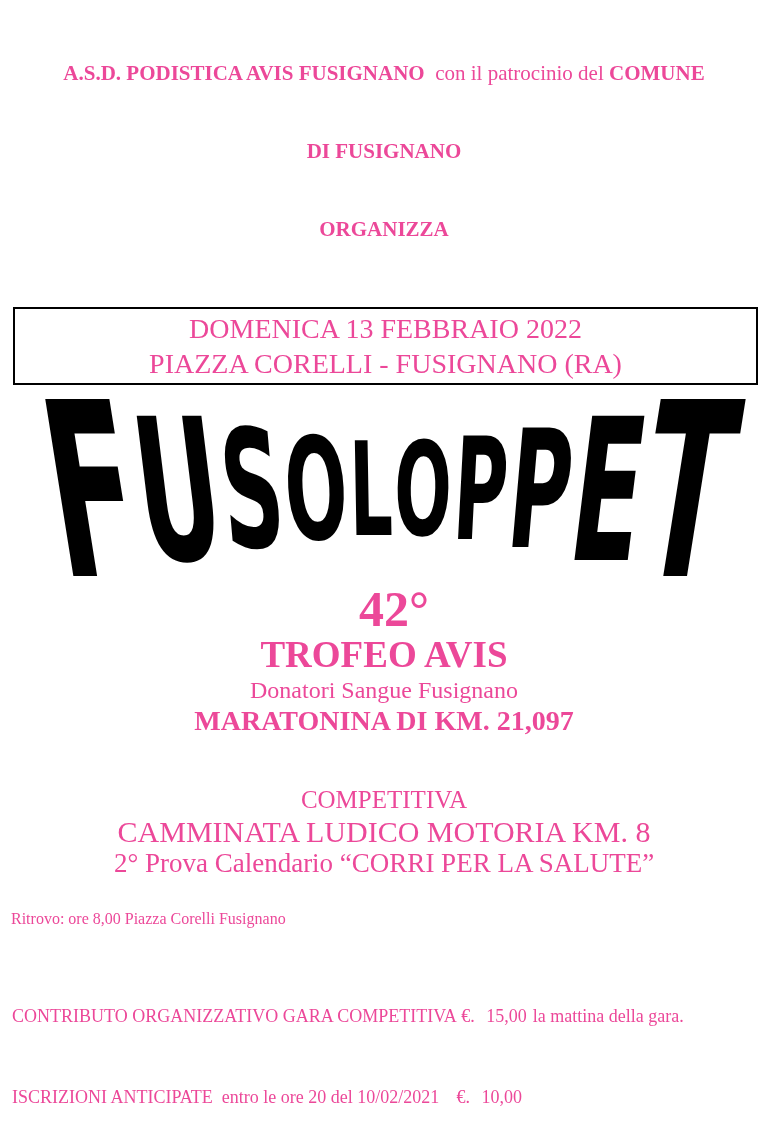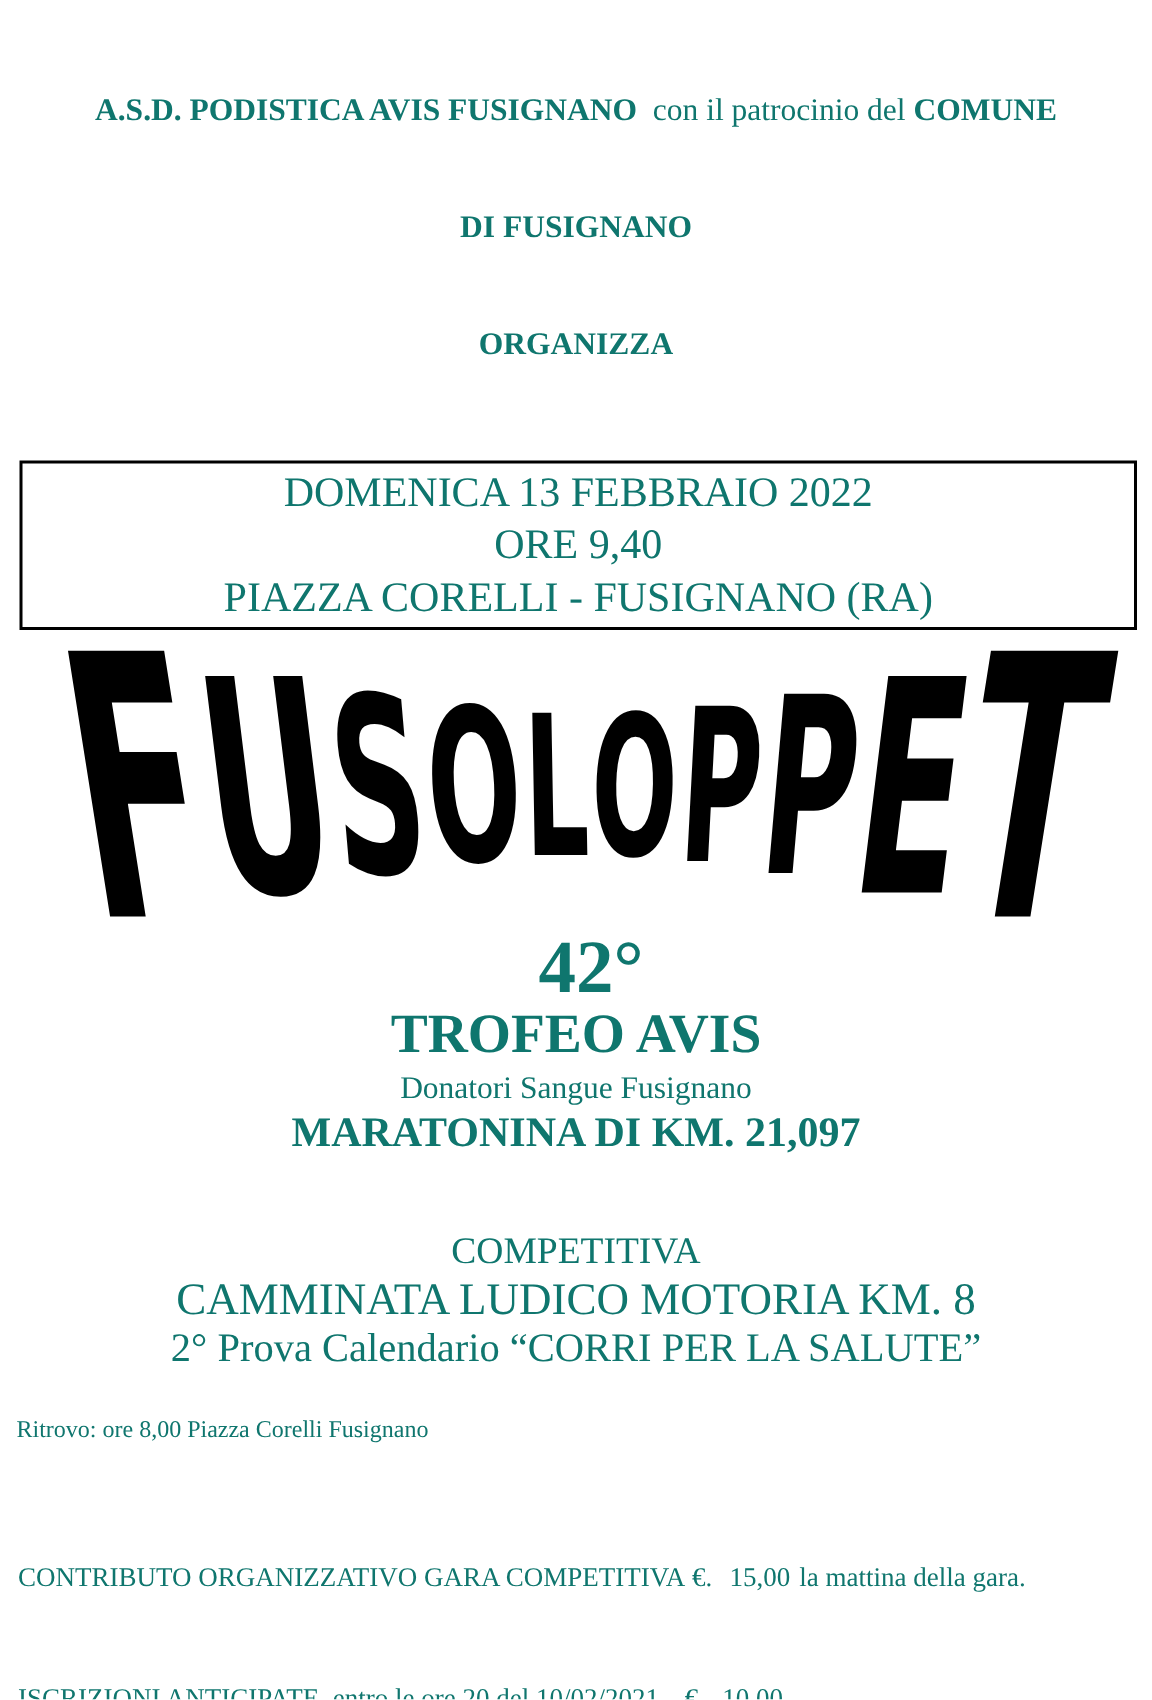--- a/index.html
+++ b/index.html
@@ -1,32 +1,32 @@
 <!DOCTYPE html>
 <html><head>
 <meta charset="utf-8">
 <style>
   html,body{margin:0;padding:0;background:#fff;}
   .page{
     position:relative;width:768px;height:1133px;margin:0 auto;background:#ffffff;
-    color:#0f766e;font-family:"Liberation Serif","DejaVu Serif",serif;overflow:hidden;
+    color:#ec4899;font-family:"Liberation Serif","DejaVu Serif",serif;overflow:hidden;
   }
   .pre{white-space:pre-wrap;}
   .b{font-weight:bold;}
 
   .header{padding-top:8px;text-align:center;font-size:21px;line-height:26px;}
   .event-box{
     margin:13px 10px 0 13px;border:2px solid #000;
     text-align:center;font-weight:normal;font-size:28px;line-height:35px;padding:2px 0;
   }
   .logo-wrap{margin-top:8px;height:190px;}
   .logo-wrap svg{display:block;}
   .edition{text-align:center;font-weight:bold;font-size:50px;line-height:52px;padding-left:20px;}
   .t-trofeo{text-align:center;font-weight:bold;font-size:37px;line-height:40px;}
-  .t-donatori{text-align:center;font-size:21px;line-height:30px;font-family:Liberation Serif, serif;}
+  .t-donatori{text-align:center;font-size:24px;line-height:30px;font-family:Liberation Serif, serif;}
   .t-maratonina{text-align:center;font-weight:bold;font-size:28px;line-height:32px;}
   .t-competitiva{text-align:center;font-size:25px;line-height:30px;margin-top:48px;}
   .t-camminata{text-align:center;font-size:30px;line-height:33px;}
   .t-prova{text-align:center;font-size:27px;line-height:31px;}
 
   .ritrovo{margin:30px 0 0 11px;font-size:16px;line-height:19px;}
 
   .fees{margin:21px 0 0 12px;font-size:18px;line-height:27px;}
   .fee-label{display:inline-block;min-width:440px;}
   .fee-amt{display:inline-block;width:52px;text-align:right;}
@@ -38,21 +38,20 @@
 <div class="page">
 
   <div class="header pre">
     <div><span class="b">A.S.D. PODISTICA AVIS FUSIGNANO</span><span>  con il patrocinio del </span><span class="b">COMUNE</span></div>
     <div class="b">DI FUSIGNANO</div>
     <div class="b">ORGANIZZA</div>
   </div>
 
   <div class="event-box">
     <div>DOMENICA 13 FEBBRAIO 2022</div>
-    <div>ORE 9,40</div>
     <div>PIAZZA CORELLI - FUSIGNANO (RA)</div>
   </div>
 
   <div class="logo-wrap">
     <svg width="768" height="190" viewBox="0 0 768 190" font-family="DejaVu Sans, Liberation Sans, sans-serif" font-weight="bold" fill="#000" text-anchor="middle">
       <text transform="translate(91,95) skewX(9) scale(0.52,1)" x="0" y="88" font-size="243">F</text>
       <text transform="translate(178,95) skewX(7) scale(0.52,1)" x="0" y="72" font-size="198">U</text>
       <text transform="translate(252,95) skewX(5) scale(0.52,1)" x="0" y="59" font-size="164">S</text>
       <text transform="translate(316,95) skewX(3) scale(0.52,1)" x="0" y="51" font-size="142">O</text>
       <text transform="translate(371,95) skewX(1) scale(0.52,1)" x="0" y="47" font-size="130">L</text>

